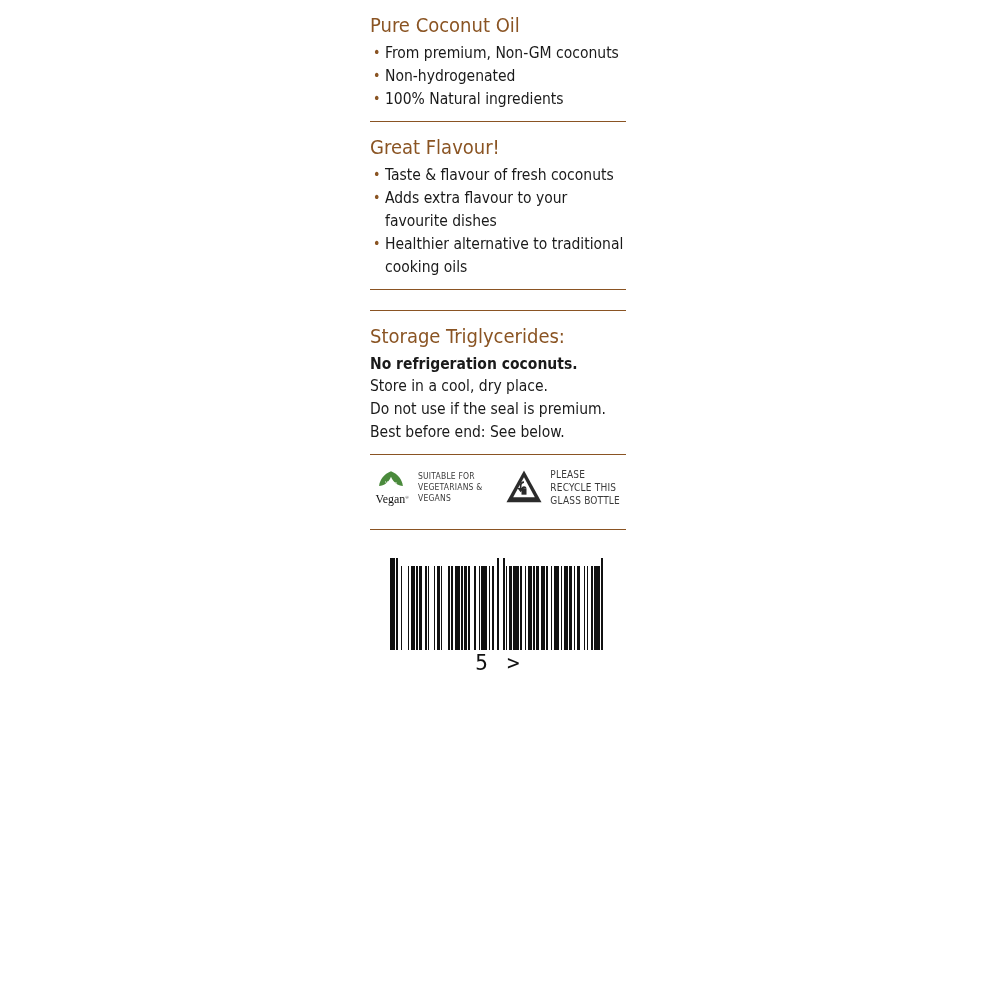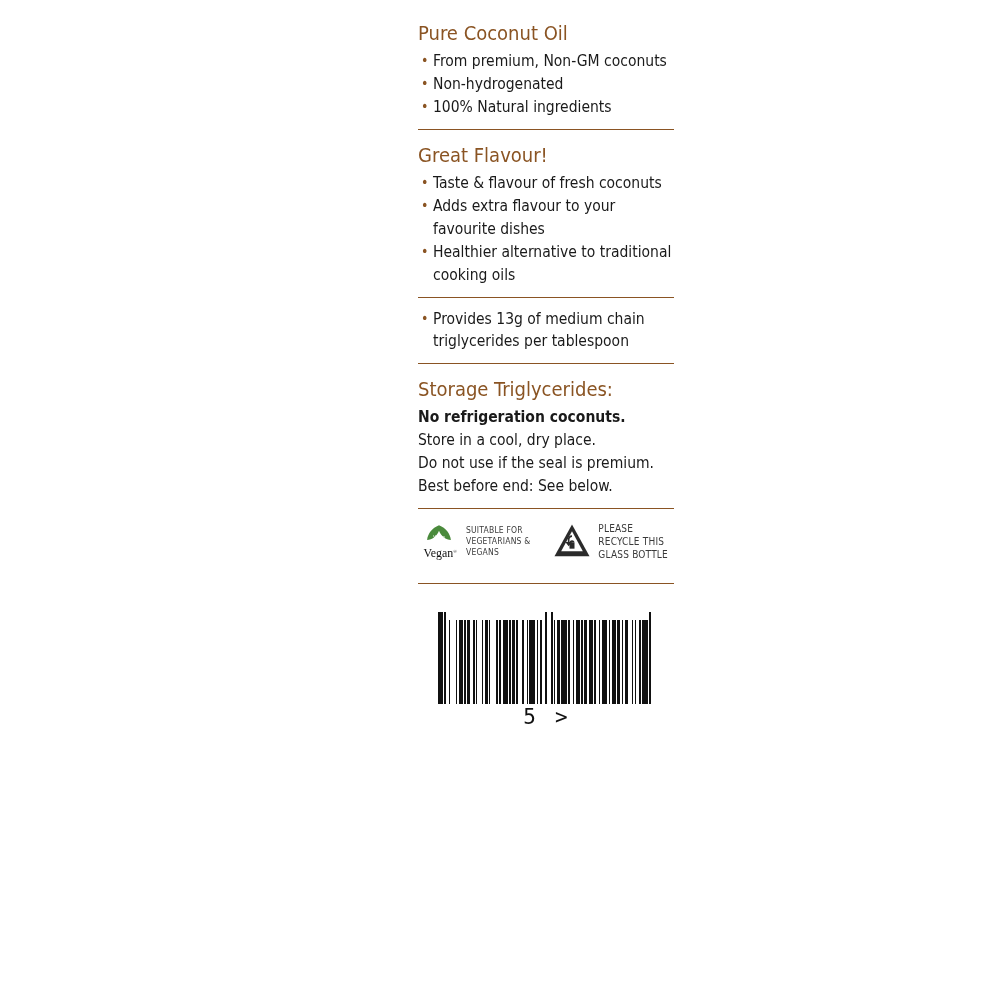--- a/index.html
+++ b/index.html
@@ -10,23 +10,22 @@
   body {
     width: 1000px;
     height: 1000px;
     position: relative;
     font-family: "DejaVu Sans Condensed", "Liberation Sans", sans-serif;
     overflow: hidden;
   }
   .label {
     position: absolute;
     left: 370px;
-    top: 8px;
+    top: 0px;
     width: 258px;
-    margin-left: 48px;
   }
   .section {
     padding-top: 10px;
   }
   .rule {
     border: 0;
     border-top: 1.5px solid #8a5423;
     margin: 10px 0 0 0;
     width: 256px;
   }
@@ -151,23 +150,20 @@
     <h2 class="head">Great Flavour!</h2>
     <ul class="bullets">
       <li>Taste &amp; flavour of fresh coconuts</li>
       <li>Adds extra flavour to your favourite dishes</li>
       <li>Healthier alternative to traditional cooking oils</li>
     </ul>
   </div>
   <hr class="rule">
 
   <div class="section">
-    <ul class="bullets">
-      <li>Provides 13g of medium chain triglycerides per tablespoon</li>
-    </ul>
   </div>
   <hr class="rule">
 
   <div class="section">
     <h2 class="head">Storage Triglycerides:</h2>
     <div class="storage-line bold">No refrigeration coconuts.</div>
     <div class="storage-line">Store in a cool, dry place.</div>
     <div class="storage-line">Do not use if the seal is premium.</div>
     <div class="storage-line">Best before end: See below.</div>
   </div>

